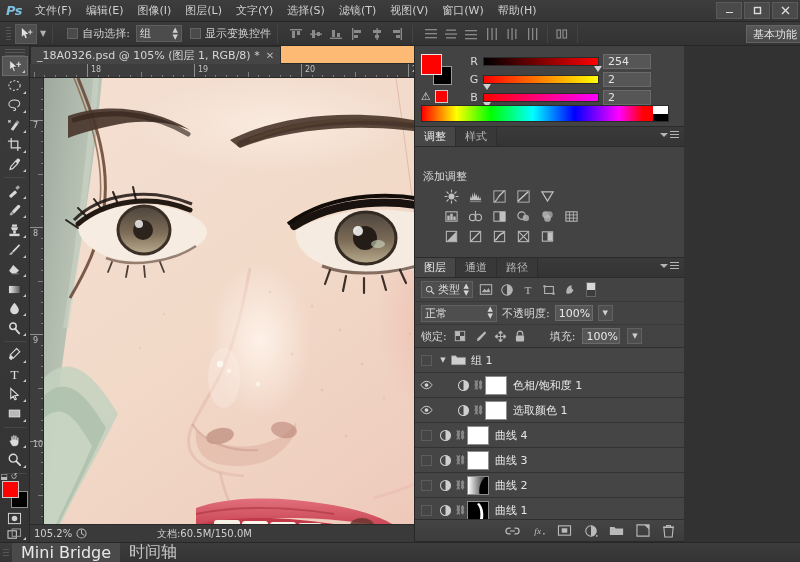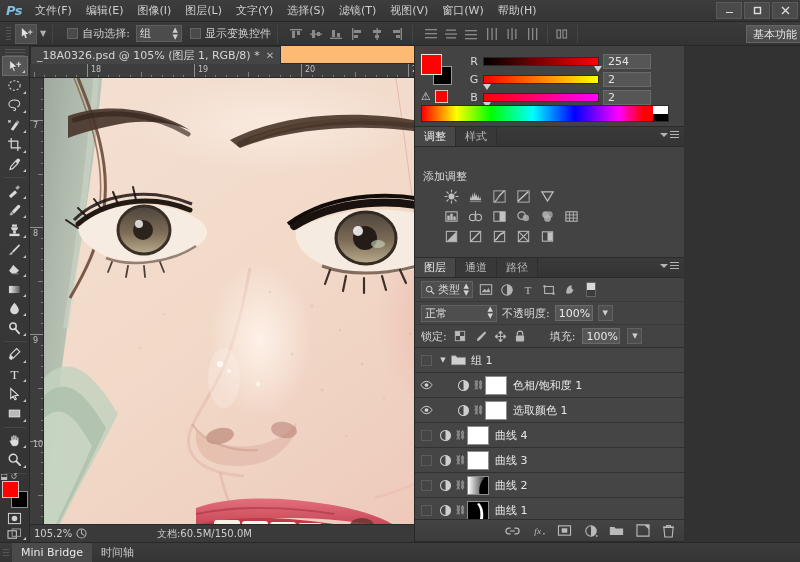--- a/index.html
+++ b/index.html
@@ -194,21 +194,21 @@
   .bottomdock {
     position:absolute; bottom:0; left:0; width:800px; height:20px;
     background: linear-gradient(to bottom,#3c3c3c,#343434);
     border-top:1px solid #272727; display:flex; align-items:center;
   }
   .bd-grip { width:12px; height:14px; display:flex; flex-direction:column;
     justify-content:center; gap:2px; padding:0 3px; }
   .bd-grip i { height:1px; background:#565656; }
   .bd-tab {
     height:20px; padding:8px 9px; display:flex; align-items:center;
-    font-size:11px; color:#c6c6c6;
+    font-size:16px; color:#c6c6c6;
   }
   .bd-tab.active { background:#4a4a4a; color:#e8e8e8; }
 
   
   .dock {
     position:absolute; top:46px; right:0; width:270px; height:496px;
     background:#3a3a3a; border-left:1px solid #272727;
     display:flex; flex-direction:column;
   }
   .panel { background:#3a3a3a; border-bottom:1px solid #2b2b2b; }

